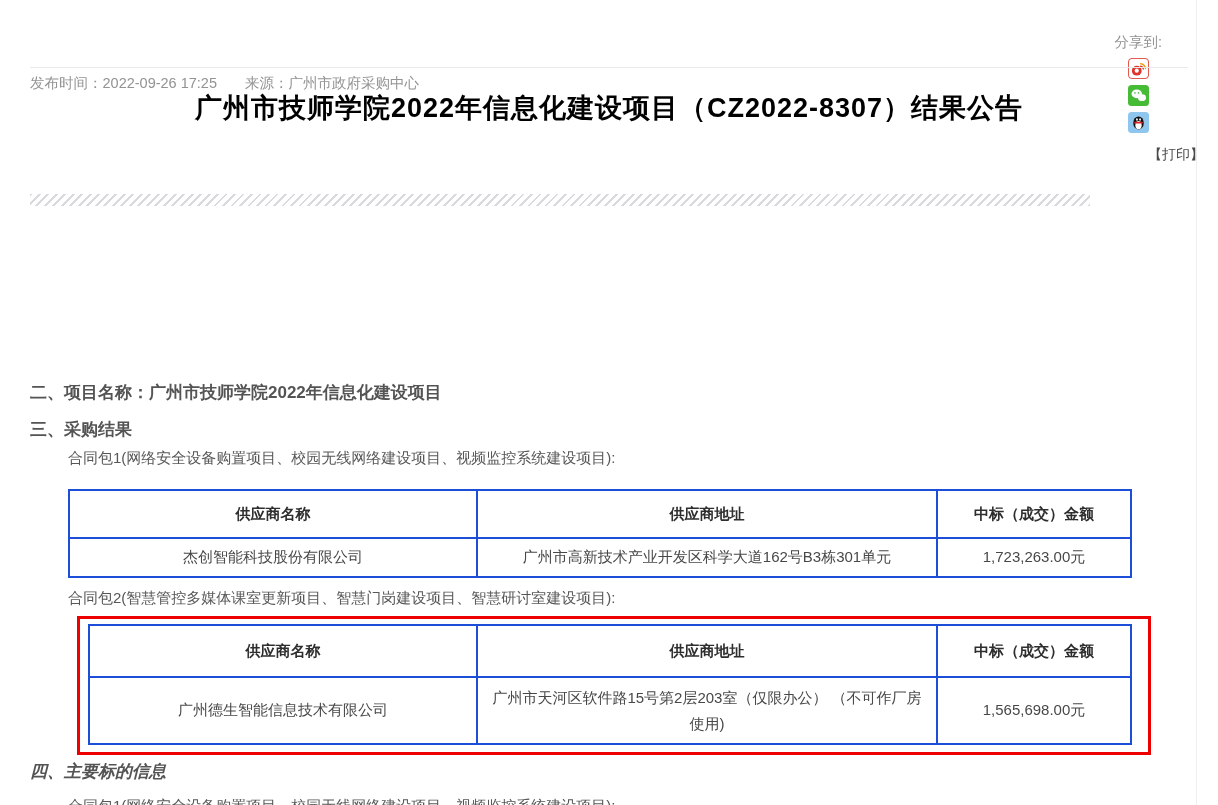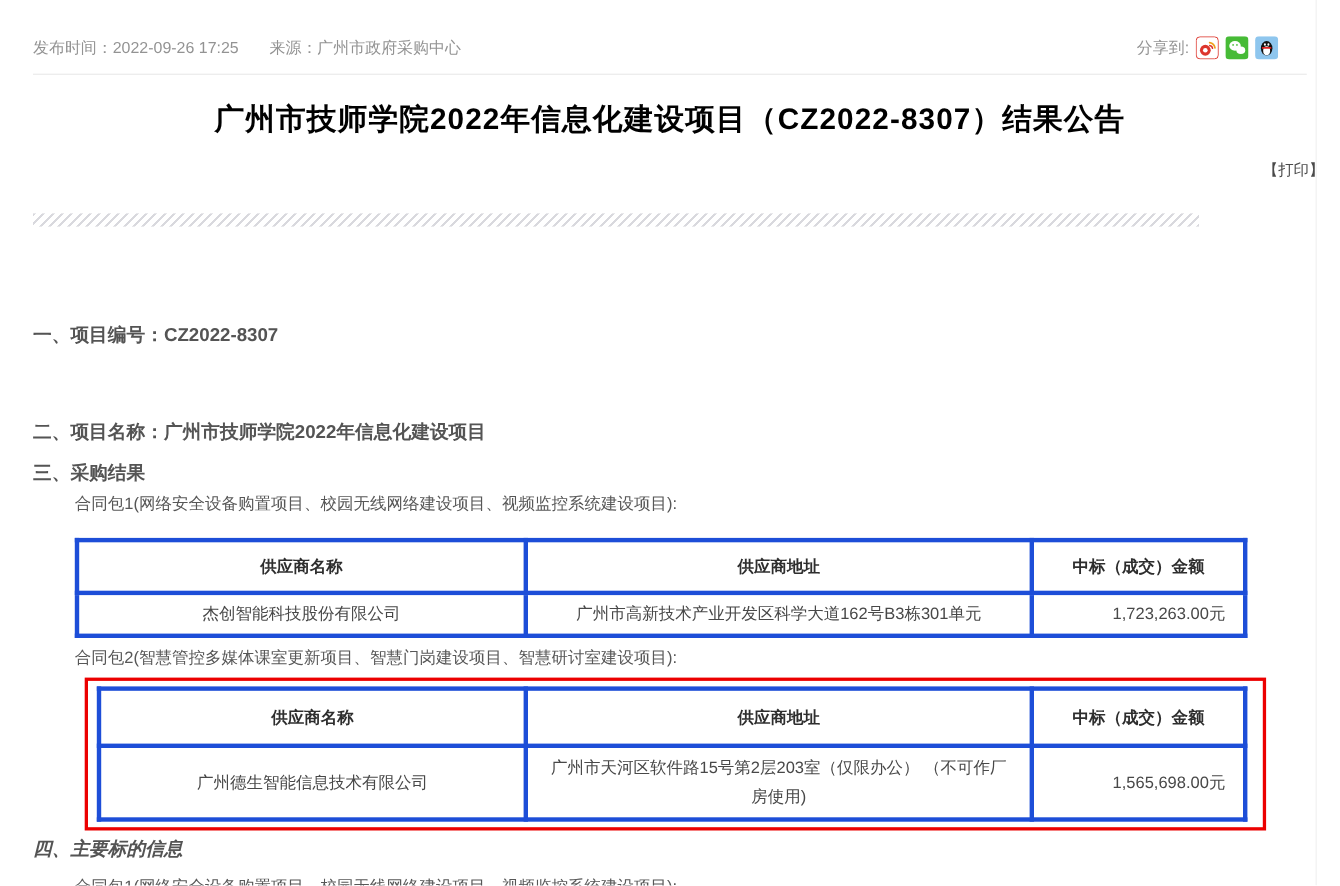--- a/index.html
+++ b/index.html
@@ -4,21 +4,21 @@
 <style>
   * { margin:0; padding:0; box-sizing:border-box; }
   body { background:#ffffff; font-family:"Liberation Sans","DejaVu Sans",sans-serif; }
   .page { position:relative; width:1218px; height:805px; background:#ffffff; overflow:hidden; }
 
   
   .meta-bar { position:absolute; left:30px; top:33px; width:1132px; display:flex;
               justify-content:space-between; align-items:center; color:#939393; font-size:14.5px; }
   .meta-left { display:flex; align-items:center; }
   .meta-left .src-label { margin-left:28px; }
-  .share { display:flex; align-items:center; gap:6px; color:#939393; font-size:14.5px; }
+  .share { display:flex; align-items:center; gap:6px; color:#939393; font-size:14.5px;flex-direction:column; }
   .share .sicon { width:21px; height:21px; display:inline-block; cursor:pointer; }
   .share svg { display:block; }
 
   .top-divider { position:absolute; left:30px; top:67px; width:1158px; height:1px; background:#e9e9e9; }
   .right-line  { position:absolute; left:1196px; top:0; width:1px; height:805px; background:#efefef; }
 
   .page-title { position:absolute; left:0; top:90px; width:100%; text-align:center;
                 font-size:27px; font-weight:bold; color:#000000; letter-spacing:1px; }
 
   .print-btn { position:absolute; left:1104px; top:146px; font-size:14px; color:#4a4a4a; cursor:pointer;margin-left:44px; }
@@ -26,23 +26,23 @@
   .hatch { position:absolute; left:30px; top:194px; width:1060px; height:12px;
            background:repeating-linear-gradient(135deg,#d9d9de 0px,#d9d9de 2px,#ffffff 2px,#ffffff 6px); }
 
   .section-heading { position:absolute; left:30px; font-size:17px; font-weight:bold; color:#545454; }
   #sec1 { top:293px; } #sec2 { top:358px;margin-top:23px; } #sec3 { top:418px; } #sec4 { top:760px;font-style:italic; }
 
   .pkg-intro { position:absolute; left:68px; font-size:15px; color:#575757; }
   #pkg1-intro { top:449px; } #pkg2-intro { top:589px; }
 
   table { border-collapse:collapse; table-layout:fixed; font-size:15px; color:#484848; }
-  th, td { border:4px solid #1d4ed8; text-align:center; vertical-align:middle; }
+  th, td { border:2px solid #1d4ed8; text-align:center; vertical-align:middle; }
   th { font-weight:bold; color:#2e2e2e; }
-  td.amount { text-align:right; padding-right:16px;padding-left:16px; }
+  td.amount { padding-right:16px;padding-left:16px; }
 
   .table1 { position:absolute; left:68px; top:489px; width:1062px; }
   .table1 th { height:48px; }
   .table1 td { height:39px; }
 
   .red-box { position:absolute; left:77px; top:616px; width:1074px; height:139px;
              border:3px solid #ec0000; }
   .table2 { position:absolute; left:88px; top:624px; width:1042px; }
   .table2 th { height:52px; }
   .table2 td { height:67px; }
@@ -97,21 +97,20 @@
 
   <div class="top-divider"></div>
   <div class="right-line"></div>
 
   <div class="page-title">广州市技师学院2022年信息化建设项目（CZ2022-8307）结果公告</div>
 
   <div class="print-btn">【打印】</div>
 
   <div class="hatch"></div>
 
-  <div class="section-heading" id="sec1">一、项目编号：CZ2022-8307</div>
   <div class="section-heading" id="sec2">二、项目名称：广州市技师学院2022年信息化建设项目</div>
   <div class="section-heading" id="sec3">三、采购结果</div>
 
   <div class="pkg-intro" id="pkg1-intro">合同包1(网络安全设备购置项目、校园无线网络建设项目、视频监控系统建设项目):</div>
 
   <table class="table1">
     <colgroup>
         <col style="width:408px">
         <col style="width:460px">
         <col style="width:194px">

